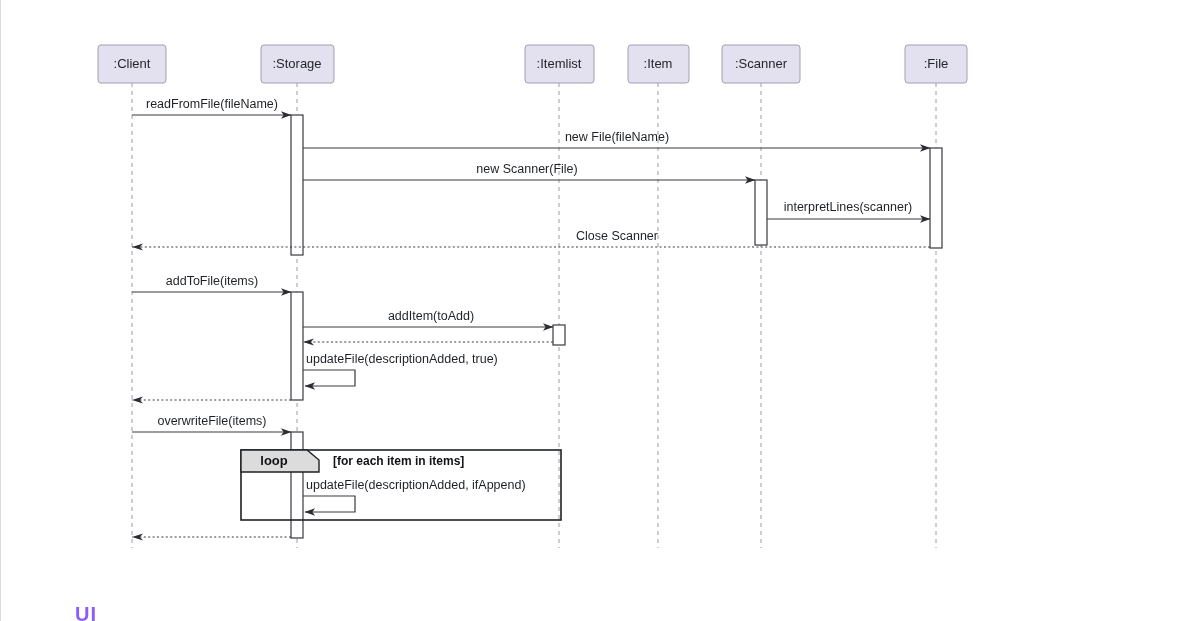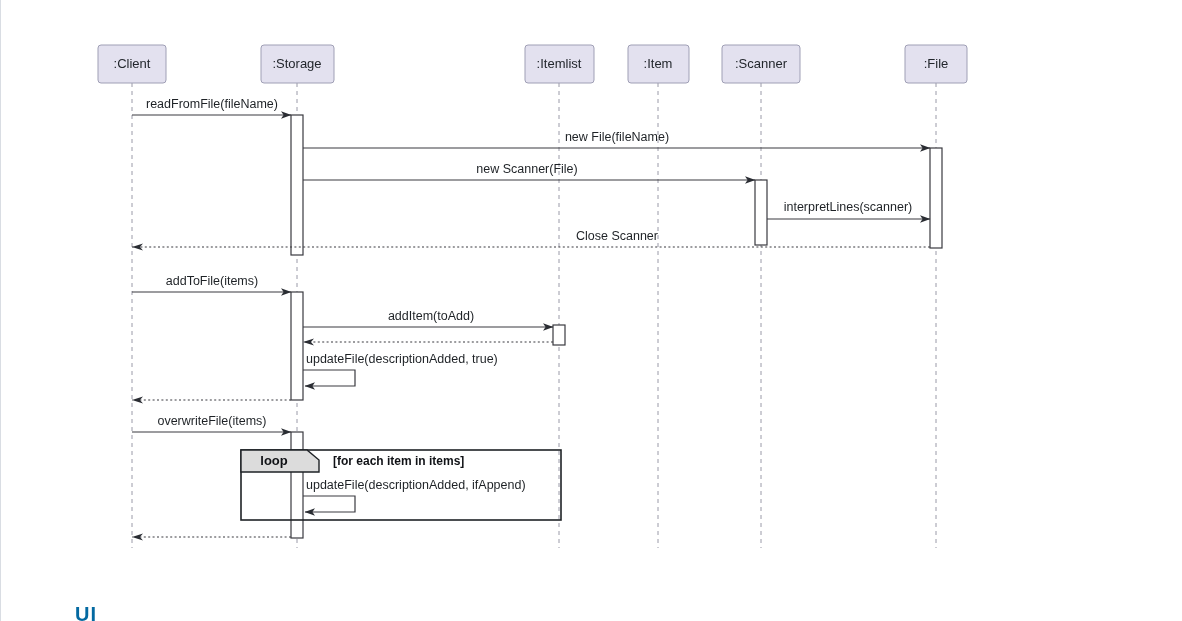--- a/index.html
+++ b/index.html
@@ -101,21 +101,21 @@
     text-anchor: start;
     dominant-baseline: middle;
   }
   .clip-text {
     position: absolute;
     left: 74px;
     top: 604px;
     font-family: "Liberation Sans", sans-serif;
     font-size: 20px;
     font-weight: bold;
-    color: #0369a1;
+    color: #8b5cf6;
     line-height: 20px;
     height: 17px;
     overflow: hidden;
     letter-spacing: 1px;
   }
 </style>
 </head>
 <body>
 
 <div id="page">

